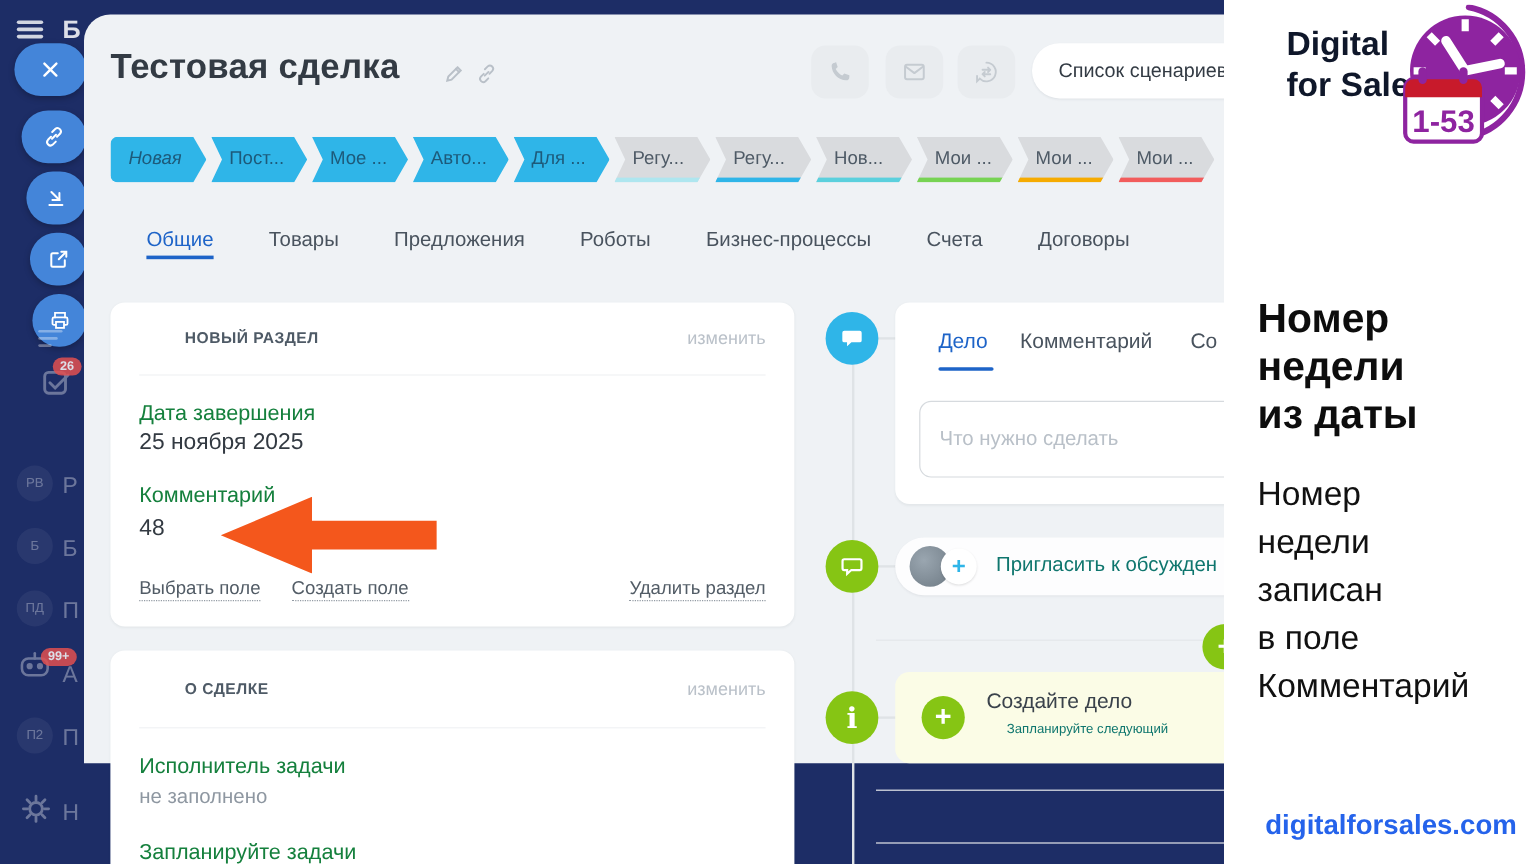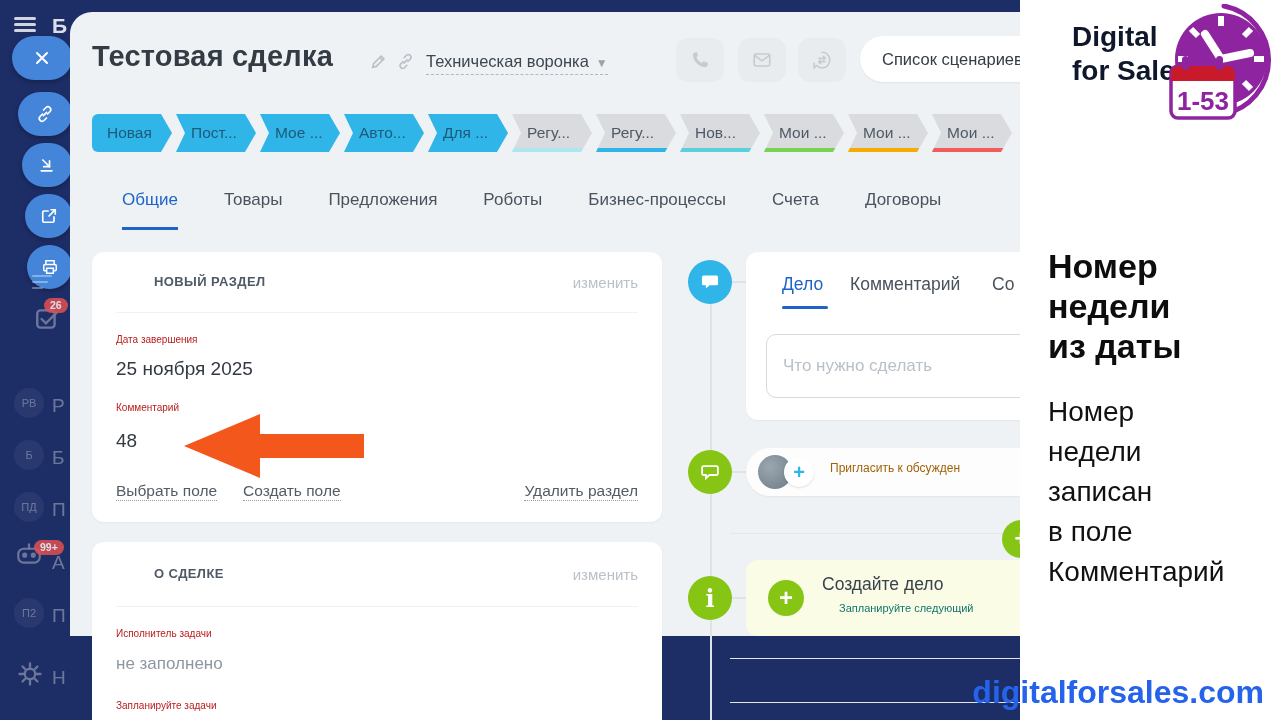--- a/index.html
+++ b/index.html
@@ -34,33 +34,33 @@
             box-shadow:0 1px 2px rgba(40,50,60,.08);display:flex;align-items:center;cursor:pointer;}
   .scen-btn span{margin-left:22px;font-size:16.5px;color:#333b44;}
   
   .stages{position:absolute;left:22px;top:102px;display:flex;}
   .stage{position:relative;width:80px;height:38px;margin-right:4px;display:flex;align-items:center;
          font-size:15.5px;cursor:pointer;flex:none;}
   .stage span{padding-left:15px;white-space:nowrap;overflow:hidden;}
   .stage.filled{background:#2fb5e8;color:#1d5a7a;}
   .stage.gray{background:#d9dbde;color:#4e5a66;}
   .stage.first{clip-path:polygon(0 0,calc(100% - 11px) 0,100% 50%,calc(100% - 11px) 100%,0 100%);
-               border-radius:6px 0 0 6px;}
+               border-radius:6px 0 0 6px;font-style:italic;}
   .stage.notch{clip-path:polygon(0 0,calc(100% - 11px) 0,100% 50%,calc(100% - 11px) 100%,0 100%,9px 50%);}
   .stage .bar{position:absolute;left:0;right:0;bottom:0;height:4px;}
   
   .tabs{position:absolute;left:52px;top:178px;display:flex;gap:46px;font-size:17px;color:#49535e;}
-  .tab{padding-bottom:17px;cursor:pointer;white-space:nowrap;}
+  .tab{padding-bottom:3px;cursor:pointer;white-space:nowrap;}
   .tab.active{color:#1e64c8;border-bottom:3px solid #1e64c8;font-weight:500;}
   
   .wsec{position:absolute;background:#fff;border-radius:12px;box-shadow:0 1px 2px rgba(50,60,70,.06);}
   .sec-title{position:absolute;left:24px;top:22px;font-size:13px;font-weight:700;color:#4e5a66;letter-spacing:.4px;padding-left:38px;}
   .sec-edit{position:absolute;right:24px;top:22px;font-size:15px;color:#bac1c9;cursor:pointer;}
   .sec-div{position:absolute;left:24px;right:24px;top:60px;height:1px;background:#f0f2f4;}
-  .flabel2{position:absolute;font-size:10px;color:#b91c1c;}
+  .flabel2{position:absolute;font-size:18px;color:#15803d;}
   .fvalue{position:absolute;font-size:19px;color:#333a42;}
   .fempty{position:absolute;font-size:17px;color:#8e97a1;}
   .dotlink{font-size:15.5px;color:#525c66;border-bottom:1px dotted #939ba4;cursor:pointer;white-space:nowrap;}
   .arrow-annot{position:absolute;left:92px;top:162px;}
   
   .tl-line{position:absolute;left:640px;top:250px;width:1.5px;height:458px;background:#dfe3e6;}
   .tl-circle{position:absolute;width:44px;height:44px;border-radius:50%;display:flex;align-items:center;
              justify-content:center;color:#fff;}
   .tl-conn{position:absolute;height:1.5px;background:#dfe3e6;width:16px;}
   .tl-sep{position:absolute;height:1px;background:#e4e7ea;width:360px;left:660px;}
@@ -75,37 +75,37 @@
               border-radius:10px;background:#fff;font-family:inherit;font-size:17px;color:#333;
               padding:0 16px;box-sizing:border-box;outline:none;}
   .todo-input::placeholder{color:#b9c0c8;}
   .invite-row{position:absolute;left:676px;top:436px;width:384px;height:48px;background:#fdfdfe;border-radius:24px;
               box-shadow:0 1px 2px rgba(50,60,70,.07);cursor:pointer;}
   .invite-avatar{position:absolute;left:12px;top:7px;width:34px;height:34px;border-radius:50%;
                  background:radial-gradient(circle at 35% 35%,#9aa6b0,#6e7a84);}
   .invite-plus{position:absolute;left:38px;top:9px;width:30px;height:30px;border-radius:50%;background:#fff;
                box-shadow:0 1px 2px rgba(0,0,0,.12);color:#2fb5e8;font-size:20px;font-weight:700;
                display:flex;align-items:center;justify-content:center;}
-  .invite-text{position:absolute;left:84px;top:13px;font-size:12px;color:#a16207;white-space:nowrap;}
+  .invite-text{position:absolute;left:84px;top:13px;font-size:17px;color:#0f766e;white-space:nowrap;}
   .fab{position:absolute;left:932px;top:508px;width:38px;height:38px;border-radius:50%;background:#86c514;
        color:#fff;font-size:22px;font-weight:700;display:flex;align-items:center;justify-content:center;cursor:pointer;}
   .todo-card{position:absolute;left:676px;top:548px;width:384px;height:76px;background:#fbfce6;border-radius:12px;}
   .todo-plus{position:absolute;left:22px;top:20px;width:36px;height:36px;border-radius:50%;background:#86c514;
              color:#fff;font-size:24px;font-weight:700;display:flex;align-items:center;justify-content:center;cursor:pointer;}
   .todo-title{position:absolute;left:76px;top:14px;font-size:17.5px;color:#3a424b;}
   .todo-sub{position:absolute;left:76px;top:42px;font-size:11px;color:#0f766e;white-space:nowrap;margin-left:17px;}
   
   .overlay{position:absolute;left:1020px;top:0;width:260px;height:720px;background:#fff;z-index:10;}
   .logo-text{position:absolute;left:16px;top:20px;font-size:28px;line-height:34px;font-weight:700;color:#0f172a;margin-left:36px;}
   .logo-mark{position:absolute;left:138px;top:4px;}
   .ov-heading{position:absolute;left:28px;top:246px;width:210px;font-size:34px;line-height:40px;font-weight:800;
               color:#0d0d0d;white-space:pre-line;}
   .ov-body{position:absolute;left:28px;top:392px;width:220px;font-size:28px;line-height:40px;color:#111;
            white-space:pre-line;}
-  .ov-site{position:absolute;right:16px;top:674px;font-size:32px;font-weight:700;color:#2563eb;}
+  .ov-site{position:absolute;right:16px;top:674px;font-size:23px;font-weight:700;color:#2563eb;}
   svg{display:block;}
 </style>
 </head>
 <body>
 
 <div class="screen">
 
   <div class="chrome">
     <div class="hamburger">
         <i></i>
@@ -202,21 +202,20 @@
           <path d="M11 6 l3 3"></path>
         </svg>
     </div>
     <div class="tiny-icon" style="left:326px;top:40px;">
       <svg viewBox="0 0 24 24" width="19" height="19" fill="none" stroke="#b9c0c8" stroke-width="2" stroke-linecap="round">
         <path d="M10 14 L14 10"></path>
           <path d="M9 12 l-3 3 a3.4 3.4 0 0 0 4.8 4.8 l3-3"></path>
         <path d="M15 12 l3-3 a3.4 3.4 0 0 0 -4.8-4.8 l-3 3"></path>
         </svg>
     </div>
-    <div class="funnel"><span>Техническая воронка</span><span class="caret">▼</span></div>
 
     <div class="hbtn" style="left:606px;">
       <svg viewBox="0 0 24 24" fill="#c5cbd1">
         <path d="M7.5 3.5 C5.5 3.5 4.3 4.7 4.4 6.5 c.3 7 6.1 12.8 13.1 13.1 1.8.1 3-1.1 3-3.1 v-1.6 l-4.6-1.5 -1.8 1.8 c-2.5-1.2-4.8-3.5-6-6 l1.8-1.8 -1.5-4.4 z"></path>
         </svg>
     </div>
     <div class="hbtn" style="left:668px;">
       <svg viewBox="0 0 24 24" fill="none" stroke="#c5cbd1" stroke-width="1.8" stroke-linejoin="round">
         <rect x="3.5" y="5.5" width="17" height="13" rx="1.8"></rect>
           <path d="M4 7 l8 6 8-6"></path>

